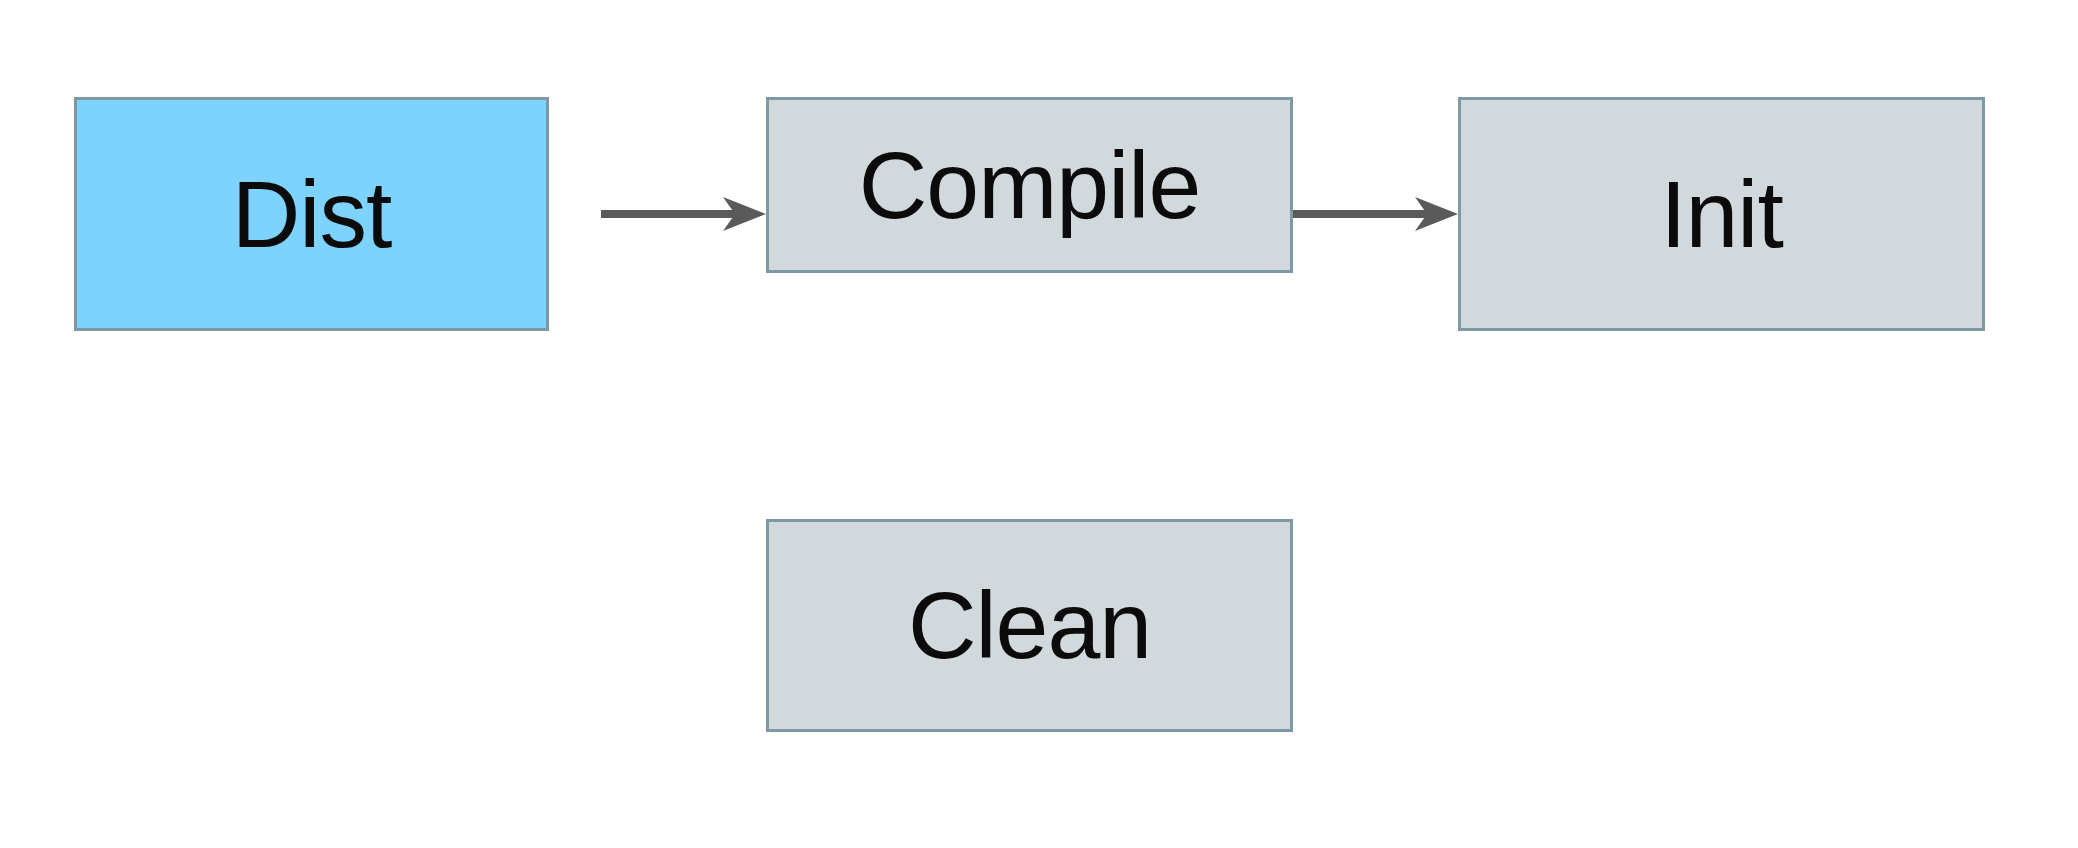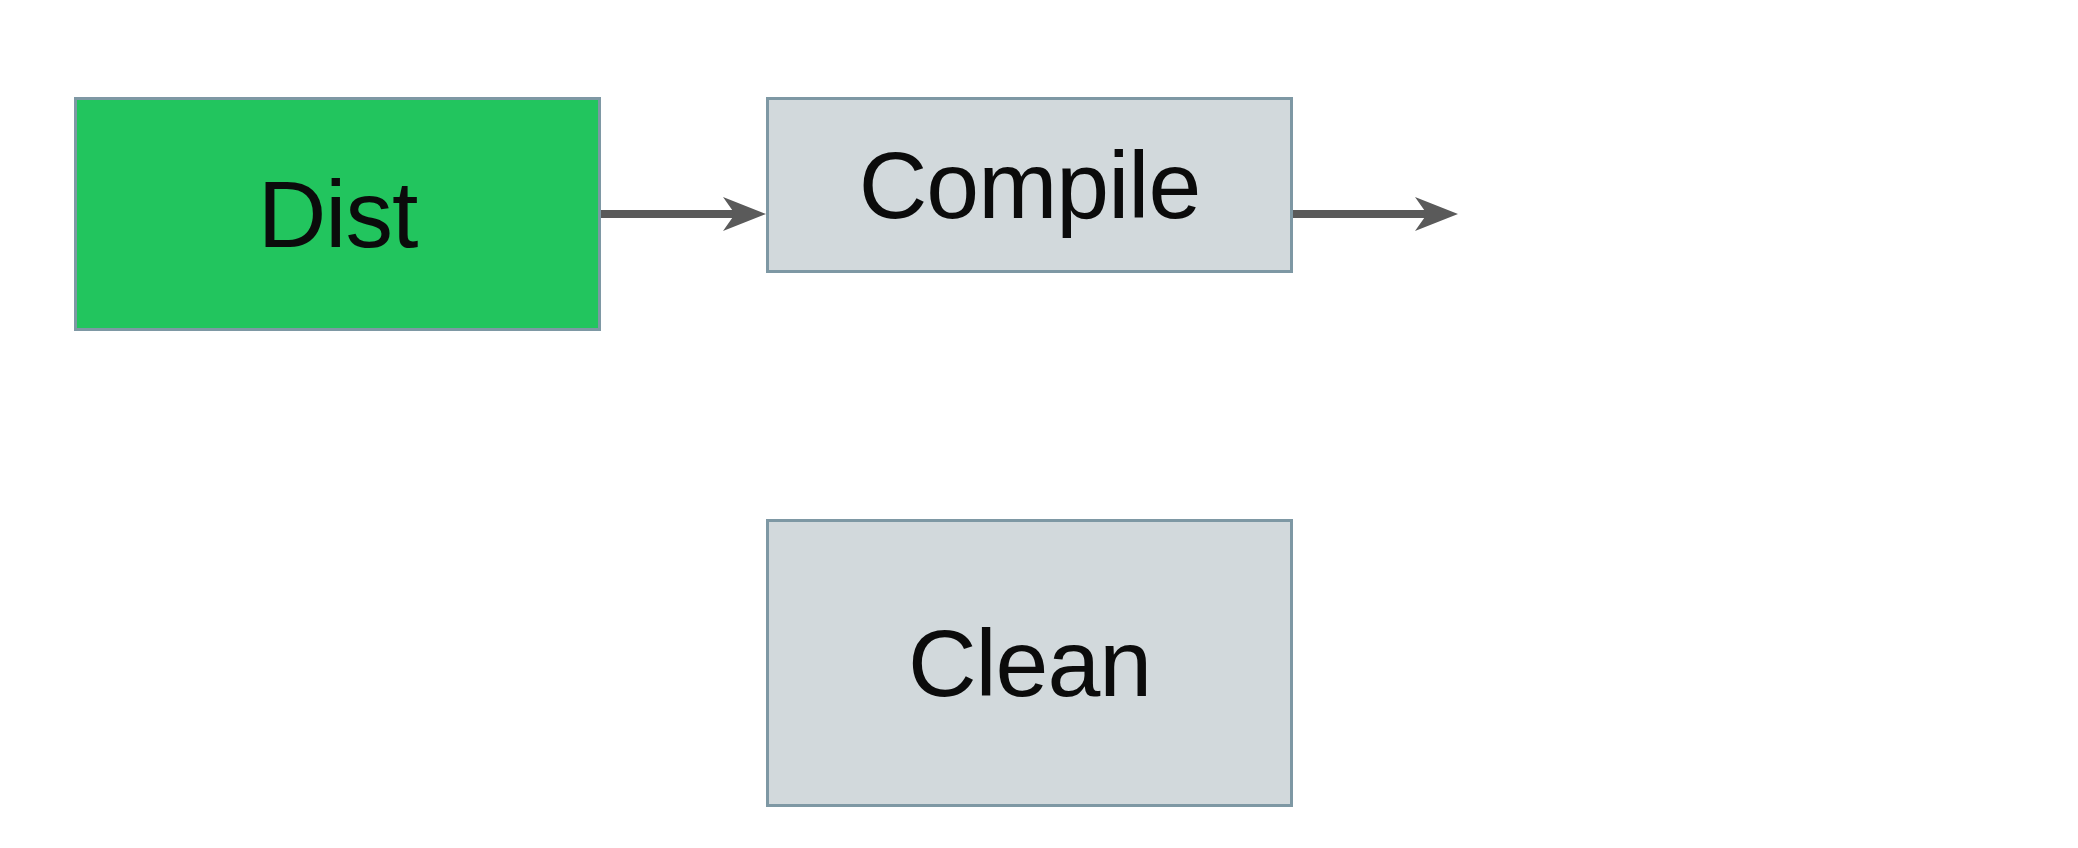--- a/index.html
+++ b/index.html
@@ -50,26 +50,29 @@
       <g>
         <line x1="601" y1="214" x2="738" y2="214" stroke="#5a5a5a" stroke-width="8"></line>
         <polygon points="766,214 723,197 735,214 723,231" fill="#5a5a5a"></polygon>
       </g>
       <g>
         <line x1="1293" y1="214" x2="1430" y2="214" stroke="#5a5a5a" stroke-width="8"></line>
         <polygon points="1458,214 1415,197 1427,214 1415,231" fill="#5a5a5a"></polygon>
       </g>
     </svg>
 
-  <div class="node" style="left: 74px; top: 97px; width: 527px; height: 234px; background: #22c55e; border-color: rgb(126, 152, 164);">
+  <div class="node" style="left: 74px; top: 97px; width: 475px; height: 234px; background: #7dd3fc; border-color: rgb(126, 152, 164);">
     <span class="node-label" style="color: rgb(11, 11, 11);">Dist</span>
   </div>
 
   <div class="node" style="left: 766px; top: 97px; width: 527px; height: 176px; background: rgb(210, 217, 220); border-color: rgb(126, 152, 164);">
     <span class="node-label" style="color: rgb(11, 11, 11);">Compile</span>
   </div>
 
+  <div class="node" style="left: 1458px; top: 97px; width: 527px; height: 234px; background: rgb(210, 217, 220); border-color: rgb(126, 152, 164);">
+    <span class="node-label" style="color: rgb(11, 11, 11);">Init</span>
+  </div>
 
-  <div class="node" style="left: 766px; top: 519px; width: 527px; height: 288px; background: rgb(210, 217, 220); border-color: rgb(126, 152, 164);">
+  <div class="node" style="left: 766px; top: 519px; width: 527px; height: 213px; background: rgb(210, 217, 220); border-color: rgb(126, 152, 164);">
     <span class="node-label" style="color: rgb(11, 11, 11);">Clean</span>
   </div>
 
 </div>
 
 </body></html>

